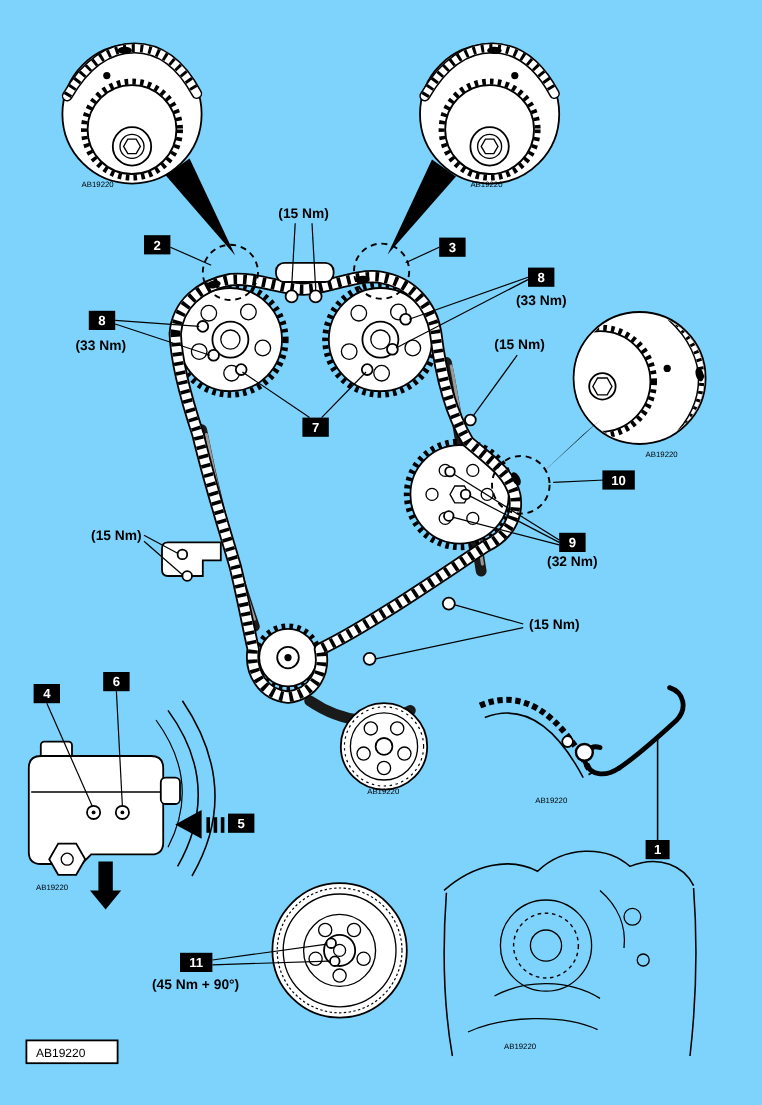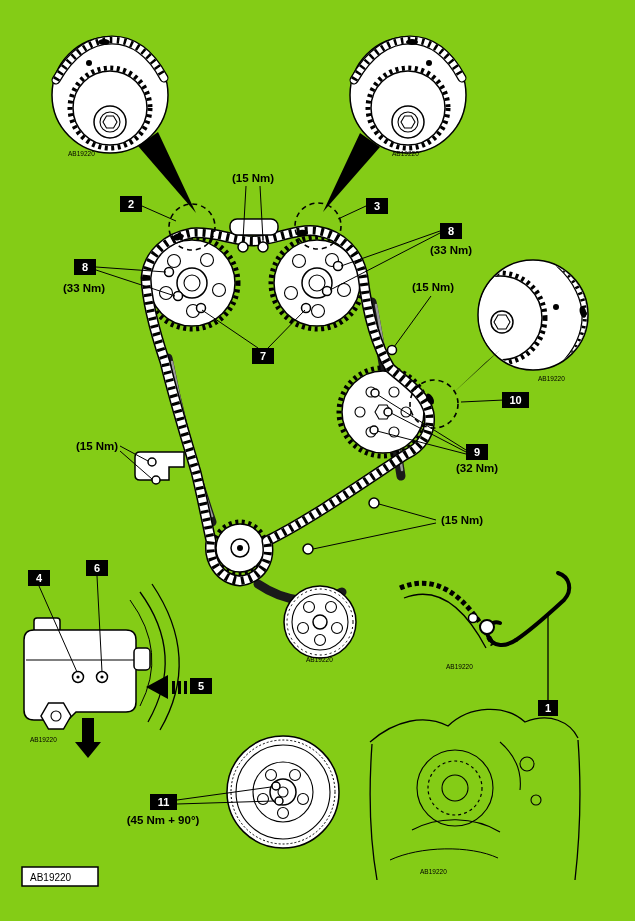--- a/index.html
+++ b/index.html
@@ -1,16 +1,16 @@
 <!DOCTYPE html>
 <html><head>
 <meta charset="utf-8">
 <style>
   html,body{margin:0;padding:0;background:#fff;}
-  #stage{position:relative;width:635px;height:921px;background:#84cc16;overflow:hidden;
+  #stage{position:relative;width:635px;height:921px;background:#7dd3fc;overflow:hidden;
          font-family:"Liberation Sans",sans-serif;}
   svg{position:absolute;left:0;top:0;}
   .t-torque{font-family:"Liberation Sans",sans-serif;font-size:11.5px;font-weight:bold;fill:#000;}
   .t-callout{font-family:"Liberation Sans",sans-serif;font-size:11px;font-weight:bold;fill:#fff;}
   .t-ref{font-family:"Liberation Sans",sans-serif;font-size:6.5px;fill:#000;}
   .t-footer{font-family:"Liberation Sans",sans-serif;font-size:10px;fill:#000;}
   .ln{stroke:#000;stroke-width:1;fill:none;}
   .ln2{stroke:#000;stroke-width:1.3;fill:none;}
   .outline{stroke:#000;stroke-width:1.5;fill:#fff;}
   .thin{stroke:#000;stroke-width:1.1;fill:none;}

